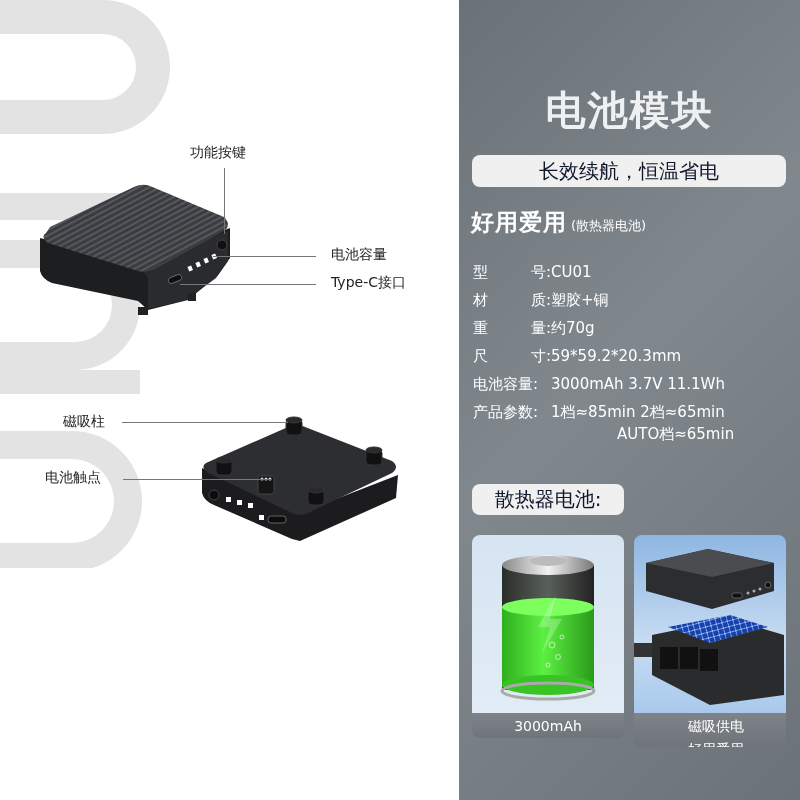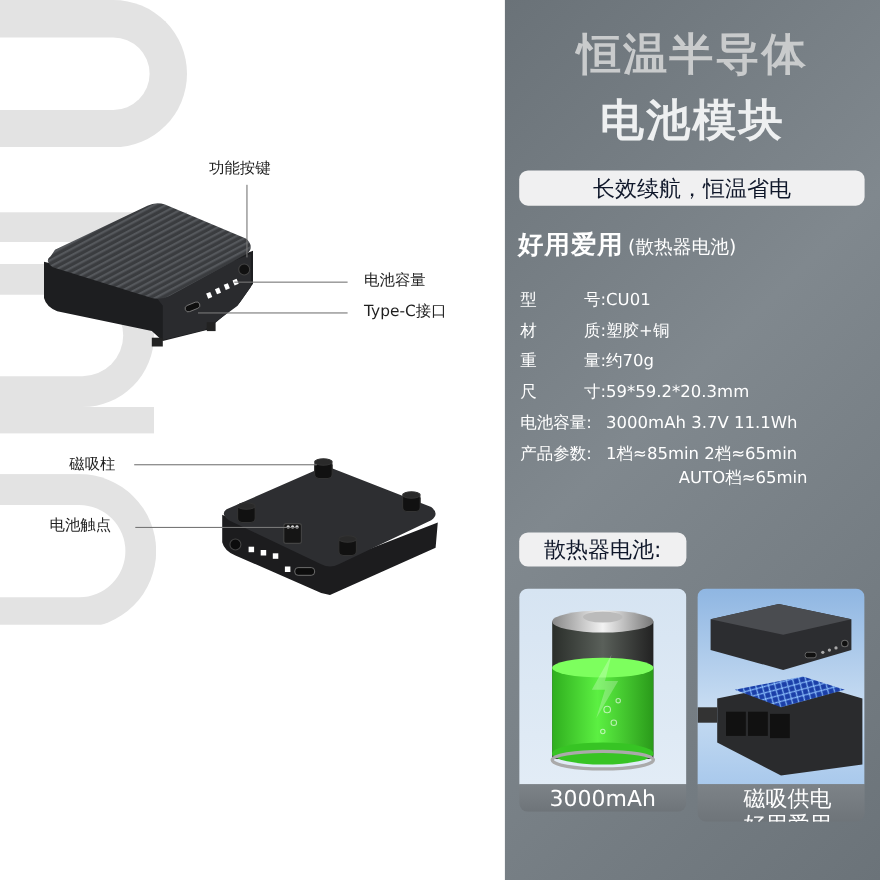--- a/index.html
+++ b/index.html
@@ -39,39 +39,39 @@
            background: linear-gradient(135deg, #6a7278 0%, #80888e 45%, #6b7379 100%); overflow: hidden; }
   .title { position: absolute; left: 0; width: 341px; text-align: center; font-weight: bold; font-size: 40px; letter-spacing: 2px; line-height: 48px; }
   .title-1 { top: 26px; color: #c9cbcc; }
   .title-2 { top: 86px; color: #eef0f1; }
 
   .pill { position: absolute; background: #f0f0f1; border-radius: 8px; color: #0f172a; font-size: 20px; display: flex; align-items: center; justify-content: center; }
   .pill-sub { left: 13px; top: 155px; width: 314px; height: 32px; }
 
   .spec-head { position: absolute; left: 12px; top: 207px; color: #ffffff; white-space: nowrap; }
   .spec-head .big { font-size: 23px; font-weight: bold; letter-spacing: 1px; }
-  .spec-head .small { font-size: 17px; margin-left: 4px; }
+  .spec-head .small { font-size: 13px; margin-left: 4px; }
 
   .specs { position: absolute; left: 14px; top: 258px; color: #ffffff; font-size: 15px; }
   .spec-row { display: flex; height: 28px; align-items: center; white-space: nowrap; }
   .spec-key { width: 78px; display: flex; justify-content: space-between; }
   .spec-val { }
   .spec-cont { position: absolute; left: 158px; top: 425px; color: #ffffff; font-size: 15px; white-space: nowrap; }
 
   .pill-sell { left: 13px; top: 484px; width: 152px; height: 31px; font-size: 20px; }
 
   .card { position: absolute; top: 535px; width: 152px; border-radius: 8px; overflow: hidden; }
   .card-1 { left: 13px; height: 203px; }
   .card-2 { left: 175px; height: 212px; }
   .card-img { position: absolute; left: 0; top: 0; width: 100%; height: 178px; }
   .card-1 .card-img { background: linear-gradient(180deg, #d6e4f2 0%, #e2ecf6 100%); }
   .card-2 .card-img { background: linear-gradient(180deg, #8fb6e2 0%, #c7dcf2 60%, #a9c9ec 100%); }
   .card-label { position: absolute; left: 0; top: 178px; width: 100%; bottom: 0;
                 background: linear-gradient(180deg, #7d8388 0%, #6e7479 100%); color: #ffffff;
-                text-align: center; font-size: 20px; line-height: 23px; padding-top: 2px; }
+                text-align: center; font-size: 14px; line-height: 23px; padding-top: 2px; }
   .card-2 .card-label { width: 164px; }
 </style>
 </head>
 <body>
 
 <div class="left">
 
   <div>
     <div class="wm wm-u"></div>
     <div class="wm wm-l"></div>
@@ -155,21 +155,20 @@
   <div class="line" style="left:122px; top:422px; width:166px; height:1px;"></div>
 
   <div class="callout" style="left:45px; top:469px;">电池触点</div>
   <div class="line" style="left:123px; top:479px; width:148px; height:1px;"></div>
 
   <div class="caption">示意图</div>
 </div>
 
 <div class="right">
 
-  <div class="title title-1">恒温半导体</div>
   <div class="title title-2">电池模块</div>
 
   <div class="pill pill-sub">
     <span>长效续航，恒温省电</span>
   </div>
 
   <div class="spec-head">
     <span class="big">好用爱用</span><span class="small">(散热器电池)</span>
   </div>
 

